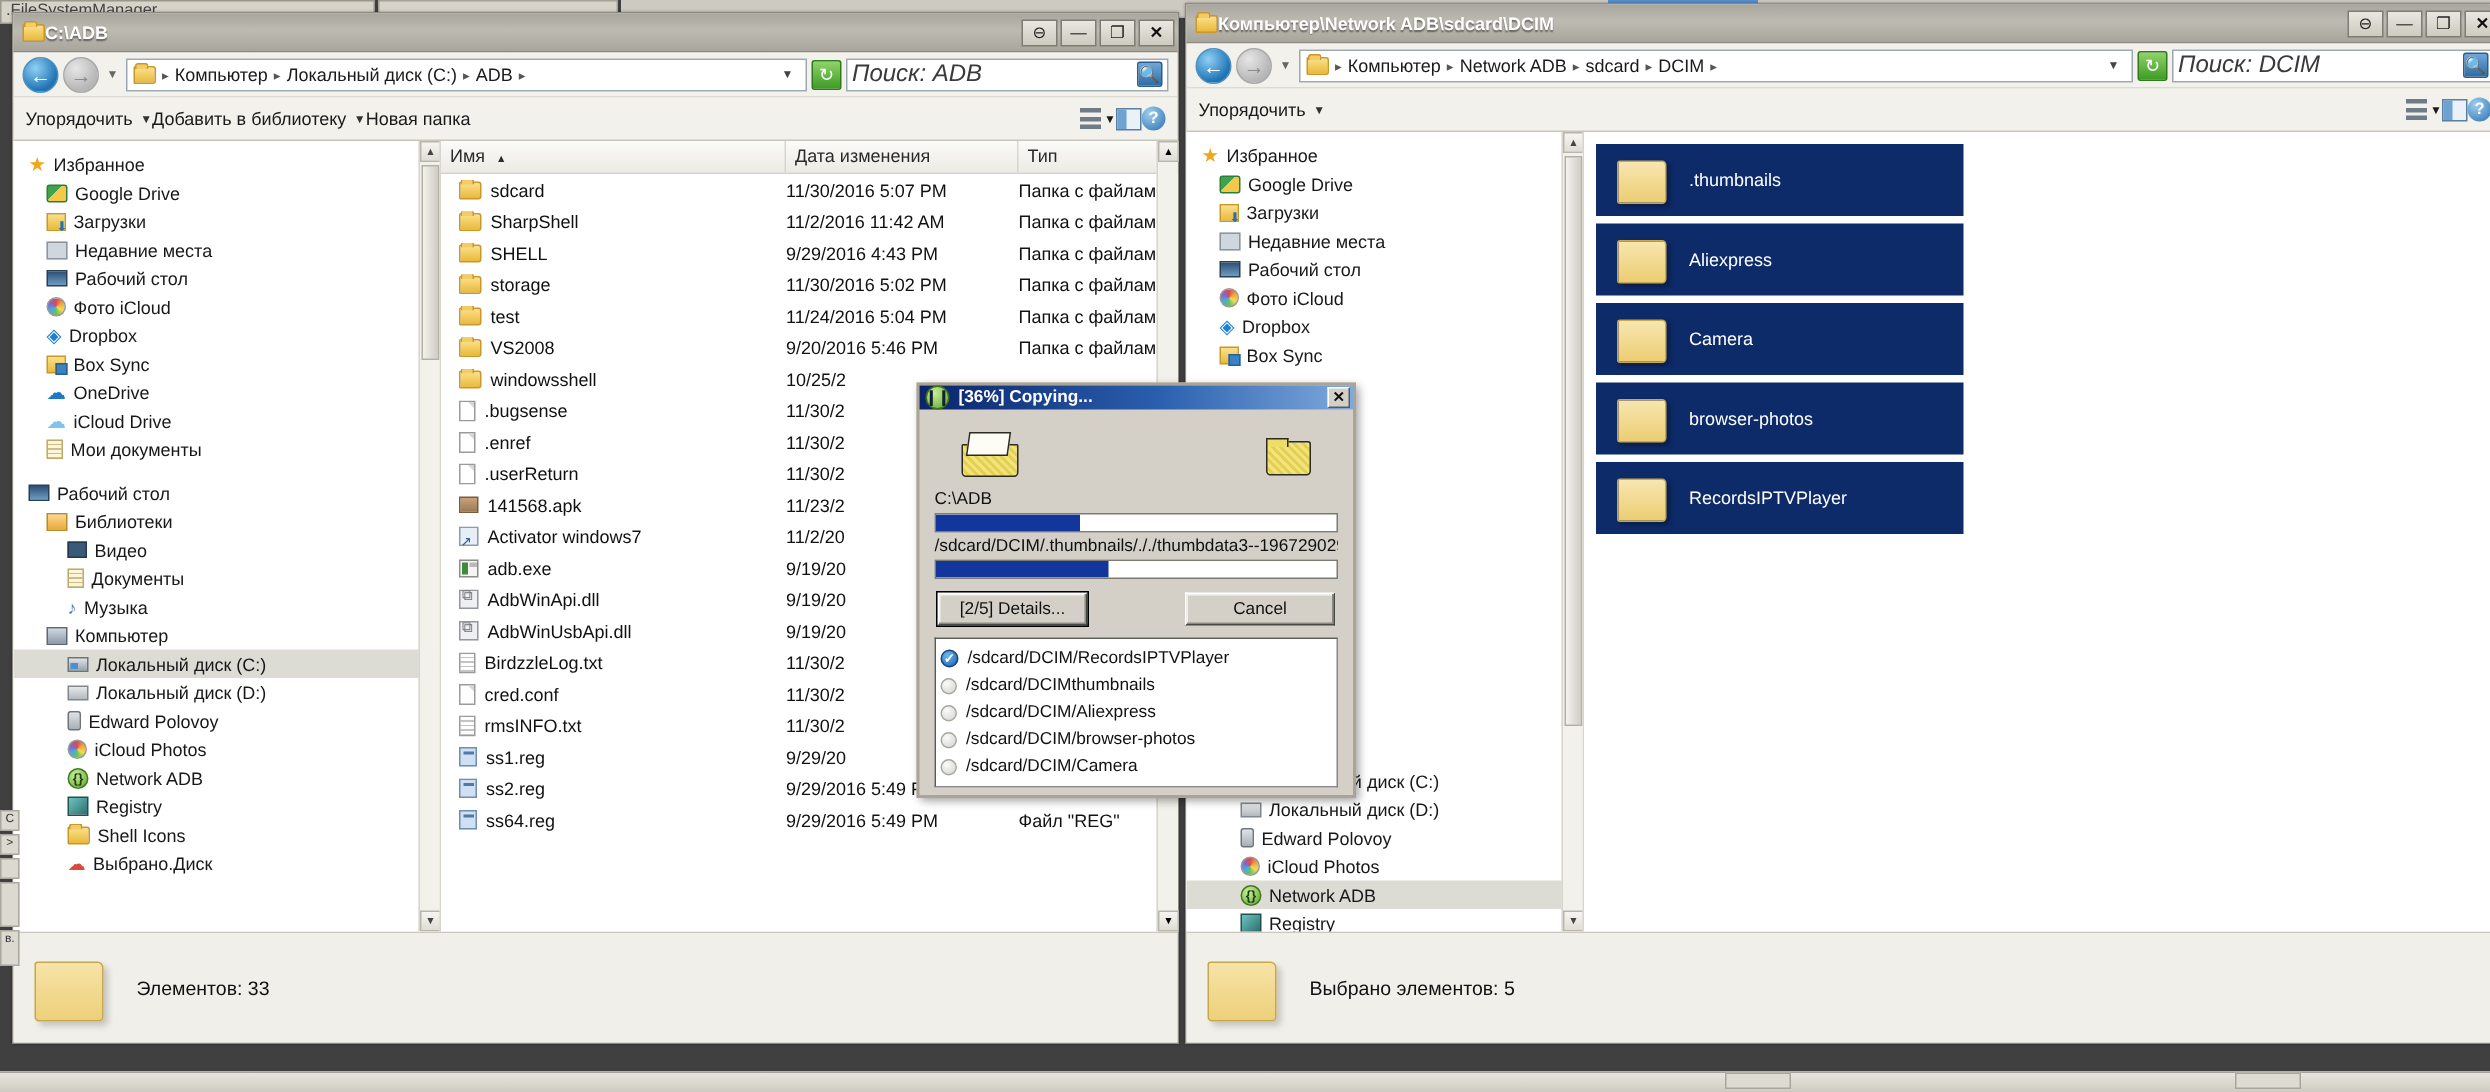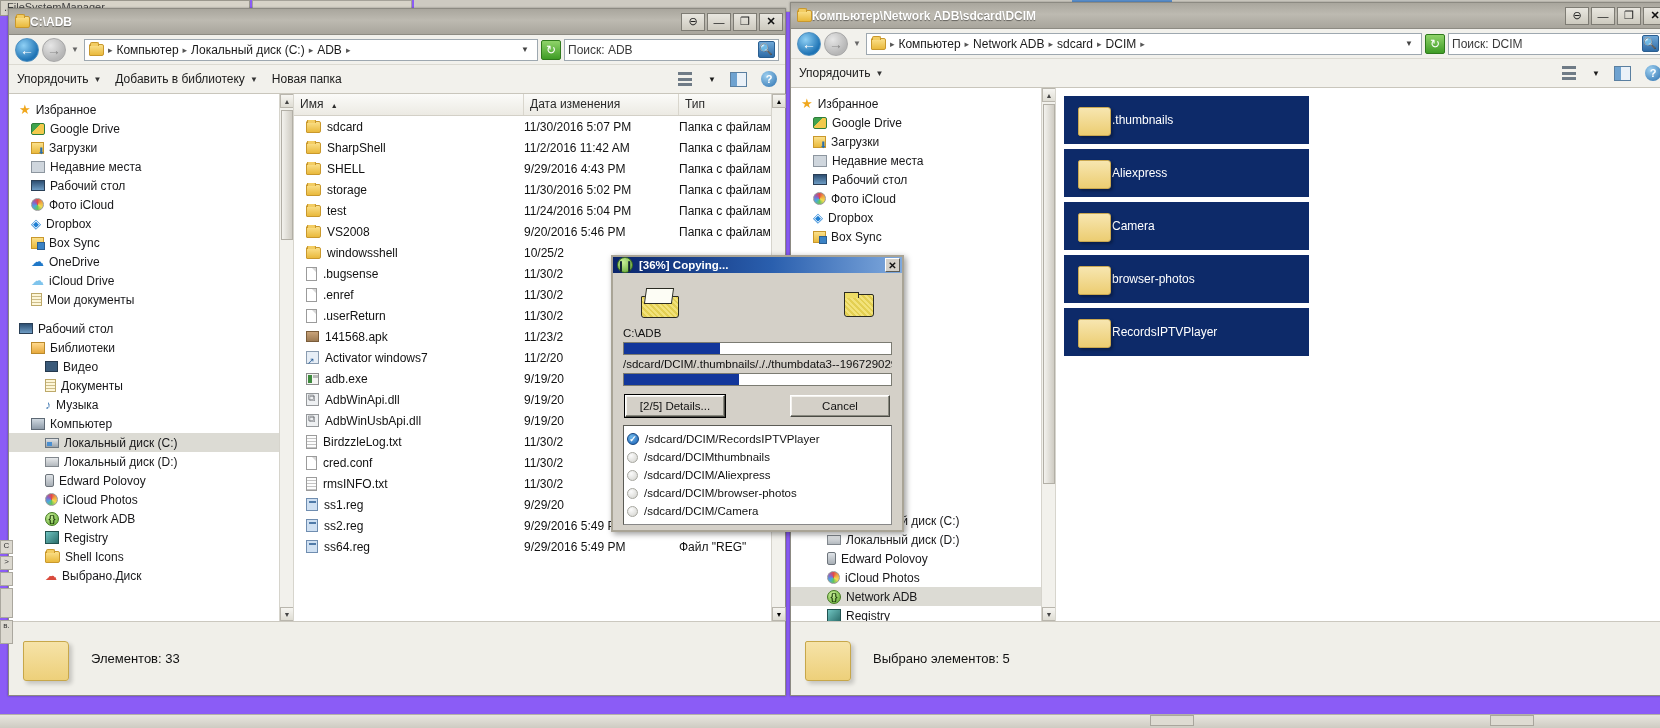--- a/index.html
+++ b/index.html
@@ -3,21 +3,21 @@
 <meta charset="utf-8">
 <style>
   * { box-sizing: border-box; margin: 0; padding: 0; }
   html, body {
     width: 1660px; height: 728px;
     font-family: "Liberation Sans", sans-serif;
     font-size: 12px;
     background: #d9d6cd;
     overflow: hidden;
   }
-  .desktop { position: relative; width: 1660px; height: 728px; background: #8b5cf6; }
+  .desktop { position: relative; width: 1660px; height: 728px; background: #404040; }
 
   
   .bg-window {
     position: absolute; left: 0; top: 0; width: 250px; height: 16px;
     background: #d7d3c8;
     border: 1px solid #9a978d;
     overflow: hidden;
   }
   .bg-window .bgtitle {
     color: #444; font-size: 11px; padding-left: 3px; line-height: 12px;
@@ -97,34 +97,34 @@
     background: linear-gradient(to bottom,#8fd36a,#3e9c25);
     border: 1px solid #2f7a1c; border-radius: 2px;
     display: flex; align-items: center; justify-content: center;
     color: #fff; font-size: 12px; cursor: pointer;
   }
   .searchbox {
     width: 215px; height: 22px;
     background: #fff; border: 1px solid #9ea8b0;
     display: flex; align-items: center; padding: 0 3px;
   }
-  .searchbox .ph { flex: 1; color: #3a3a3a; font-size: 12px; white-space: nowrap; overflow: hidden; }
+  .searchbox .ph { flex: 1; color: #3a3a3a; font-size: 16px; white-space: nowrap; overflow: hidden; font-style: italic; }
   .searchbox .magn {
     width: 17px; height: 17px;
     background: linear-gradient(to bottom,#6fa8d8,#2e6ba6);
     border: 1px solid #2a5e90; border-radius: 2px;
     color: #fff; font-size: 11px; display: flex; align-items: center; justify-content: center;
     cursor: pointer;
   }
 
   
   .cmd-row {
     height: 29px; display: flex; align-items: center;
     background: #f2f1ec; border-bottom: 1px solid #c9c6bc;
-    padding: 0 8px; gap: 14px;
+    padding: 0 8px; 
   }
   .cmd-item { font-size: 12px; color: #1a1a1a; cursor: pointer; white-space: nowrap; display:flex; align-items:center; gap:5px;}
   .cmd-item .car { font-size: 8px; color: #333; }
   .cmd-spacer { flex: 1; }
   .viewicon {
     width: 16px; height: 14px; display:flex; flex-direction:column; justify-content:space-between; cursor:pointer;
   }
   .viewicon i { display:block; height:3px; background:#6f7b86; }
   .viewicon i:nth-child(1){ width:14px; } .viewicon i:nth-child(2){ width:14px; } .viewicon i:nth-child(3){ width:14px; }
   .paneicon {
@@ -272,21 +272,21 @@
     border: 1px solid #c7a martin; border: 1px solid #c7a74a; border-radius: 2px 4px 3px 3px;
     box-shadow: 3px 3px 4px rgba(0,0,0,.18);
   }
   .status-text { font-size: 13px; color: #111; }
 
   
   .tilearea { flex: 1; background: #fff; position: relative; padding: 8px 0 0 8px; overflow: hidden; }
   .tile {
     width: 245px; height: 48px; margin-bottom: 5px;
     background: #0d2a69; color: #fff;
-    display: flex; align-items: center; padding-left: 14px;
+    display: flex; align-items: center; gap: 14px; padding-left: 14px;
     font-size: 12px; cursor: pointer;
   }
   .tile .bigico {
     width: 34px; height: 30px; position: relative; flex: 0 0 auto;
   }
   .tile .bigico::before {
     content: ""; position: absolute; left: 0; top: 2px; width: 31px; height: 27px;
     background: linear-gradient(to bottom,#f7e6b0,#eccd72);
     border: 1px solid #caa851; border-radius: 2px 3px 3px 2px;
     box-shadow: 2px 2px 3px rgba(0,0,0,.3);

